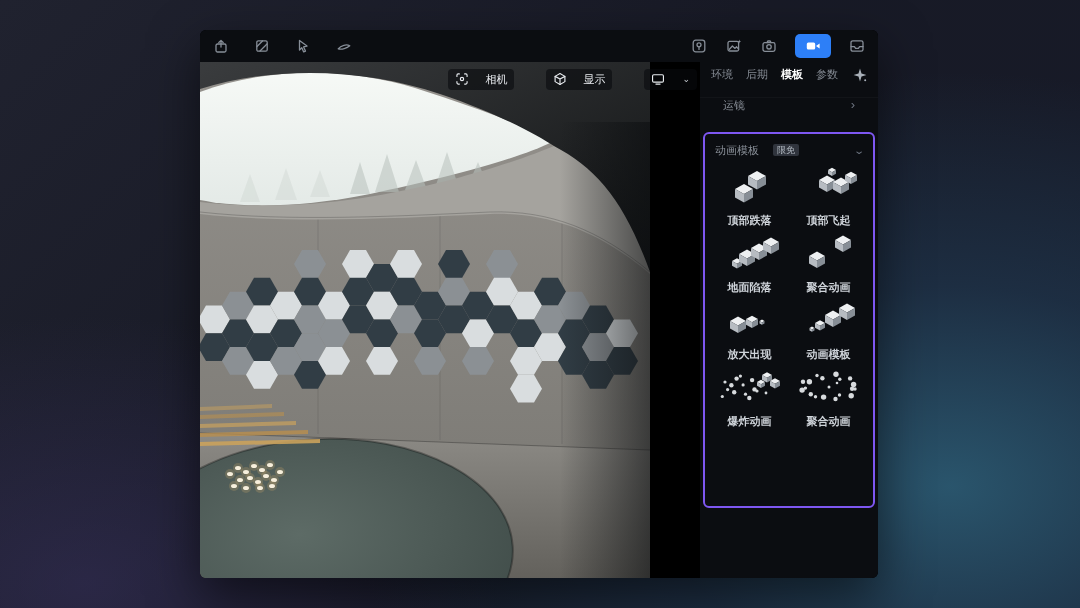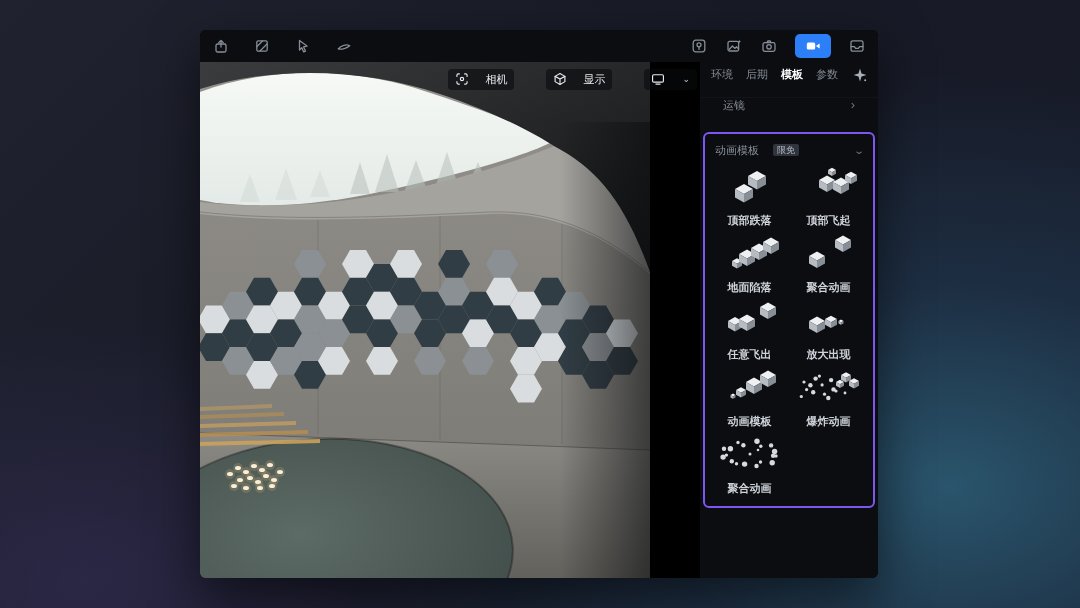--- a/index.html
+++ b/index.html
@@ -388,34 +388,20 @@
                   <polygon points="19.0,25.0 27.0,29.4 27.0,37.0 19.0,32.6" fill="#b7bcc2"></polygon>
                   <polygon points="27.0,29.4 35.0,25.0 35.0,32.6 27.0,37.0" fill="#878e96"></polygon>
                   <polygon points="45.0,9.0 53.0,4.6 61.0,9.0 53.0,13.4" fill="#eef0f2"></polygon>
                   <polygon points="45.0,9.0 53.0,13.4 53.0,21.0 45.0,16.6" fill="#b7bcc2"></polygon>
                   <polygon points="53.0,13.4 61.0,9.0 61.0,16.6 53.0,21.0" fill="#878e96"></polygon>
                 </svg></span>
        <div class="tpl-label">聚合动画</div>
      </div>
             <div class="tpl-cell">
        <span><svg viewBox="0 0 78 46">
-                  <polygon points="17.0,23.0 24.0,19.1 31.0,23.0 24.0,26.9" fill="#eef0f2"></polygon>
-                  <polygon points="17.0,23.0 24.0,26.9 24.0,33.5 17.0,29.6" fill="#b7bcc2"></polygon>
-                  <polygon points="24.0,26.9 31.0,23.0 31.0,29.6 24.0,33.5" fill="#878e96"></polygon>
-                  <polygon points="28.0,21.0 36.0,16.6 44.0,21.0 36.0,25.4" fill="#eef0f2"></polygon>
-                  <polygon points="28.0,21.0 36.0,25.4 36.0,33.0 28.0,28.6" fill="#b7bcc2"></polygon>
-                  <polygon points="36.0,25.4 44.0,21.0 44.0,28.6 36.0,33.0" fill="#878e96"></polygon>
-                  <polygon points="49.0,9.0 57.0,4.6 65.0,9.0 57.0,13.4" fill="#eef0f2"></polygon>
-                  <polygon points="49.0,9.0 57.0,13.4 57.0,21.0 49.0,16.6" fill="#b7bcc2"></polygon>
-                  <polygon points="57.0,13.4 65.0,9.0 65.0,16.6 57.0,21.0" fill="#878e96"></polygon>
-                </svg></span>
-       <div class="tpl-label">任意飞出</div>
-     </div>
-            <div class="tpl-cell">
-       <span><svg viewBox="0 0 78 46">
                   <polygon points="19.0,23.0 27.0,18.6 35.0,23.0 27.0,27.4" fill="#eef0f2"></polygon>
                   <polygon points="19.0,23.0 27.0,27.4 27.0,35.0 19.0,30.6" fill="#b7bcc2"></polygon>
                   <polygon points="27.0,27.4 35.0,23.0 35.0,30.6 27.0,35.0" fill="#878e96"></polygon>
                   <polygon points="35.0,21.0 41.0,17.7 47.0,21.0 41.0,24.3" fill="#eef0f2"></polygon>
                   <polygon points="35.0,21.0 41.0,24.3 41.0,30.0 35.0,26.7" fill="#b7bcc2"></polygon>
                   <polygon points="41.0,24.3 47.0,21.0 47.0,26.7 41.0,30.0" fill="#878e96"></polygon>
                   <polygon points="48.5,23.0 51.0,21.6 53.5,23.0 51.0,24.4" fill="#eef0f2"></polygon>
                   <polygon points="48.5,23.0 51.0,24.4 51.0,26.8 48.5,25.4" fill="#b7bcc2"></polygon>
                   <polygon points="51.0,24.4 53.5,23.0 53.5,25.4 51.0,26.8" fill="#878e96"></polygon>
                 </svg></span>

